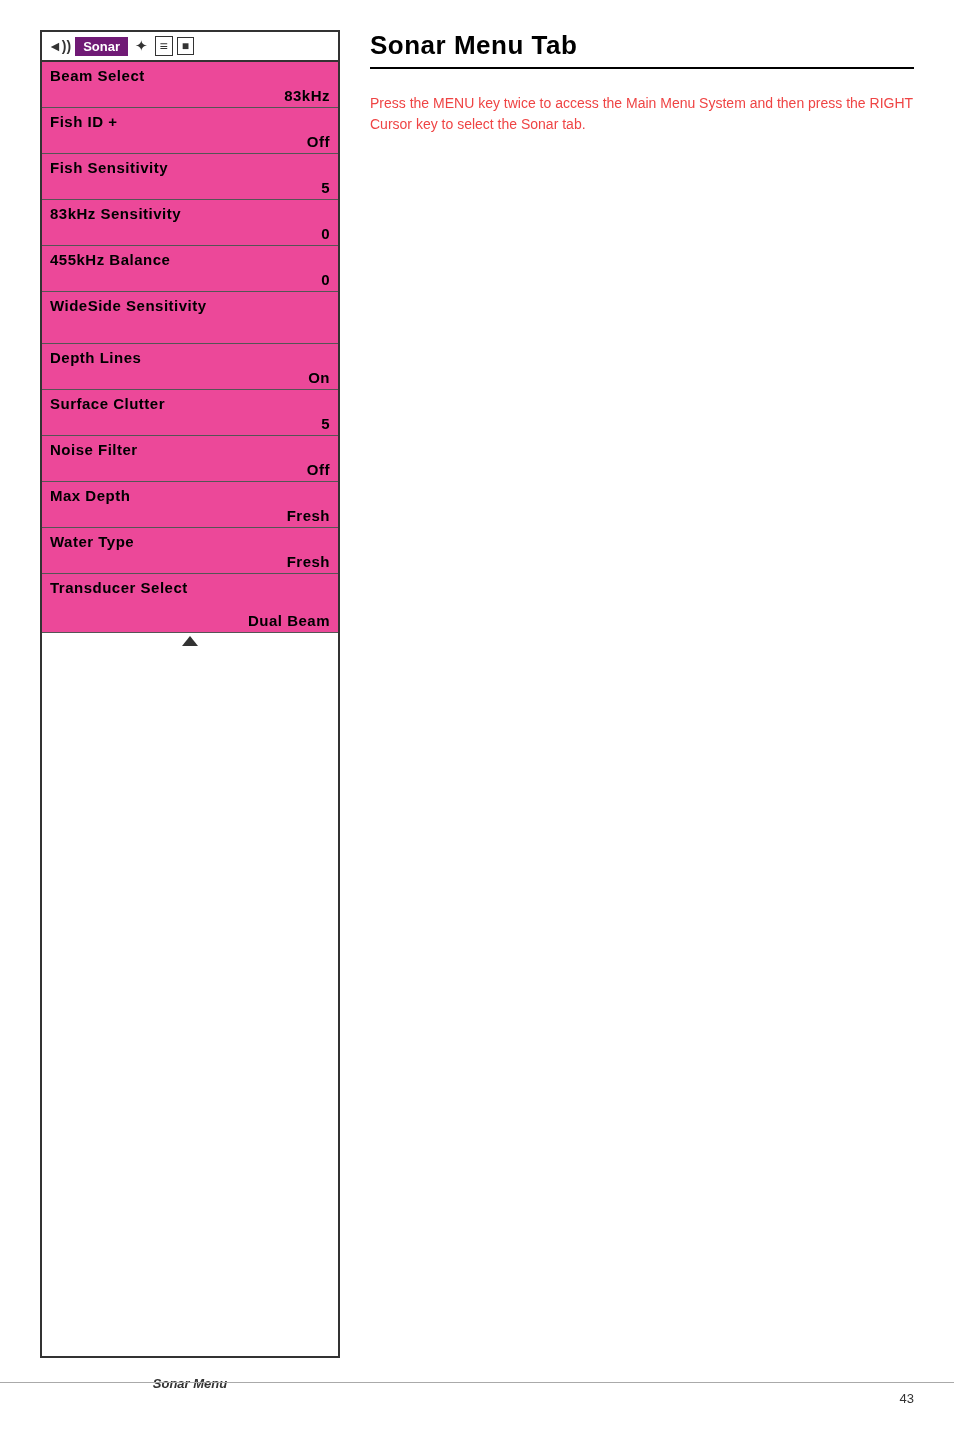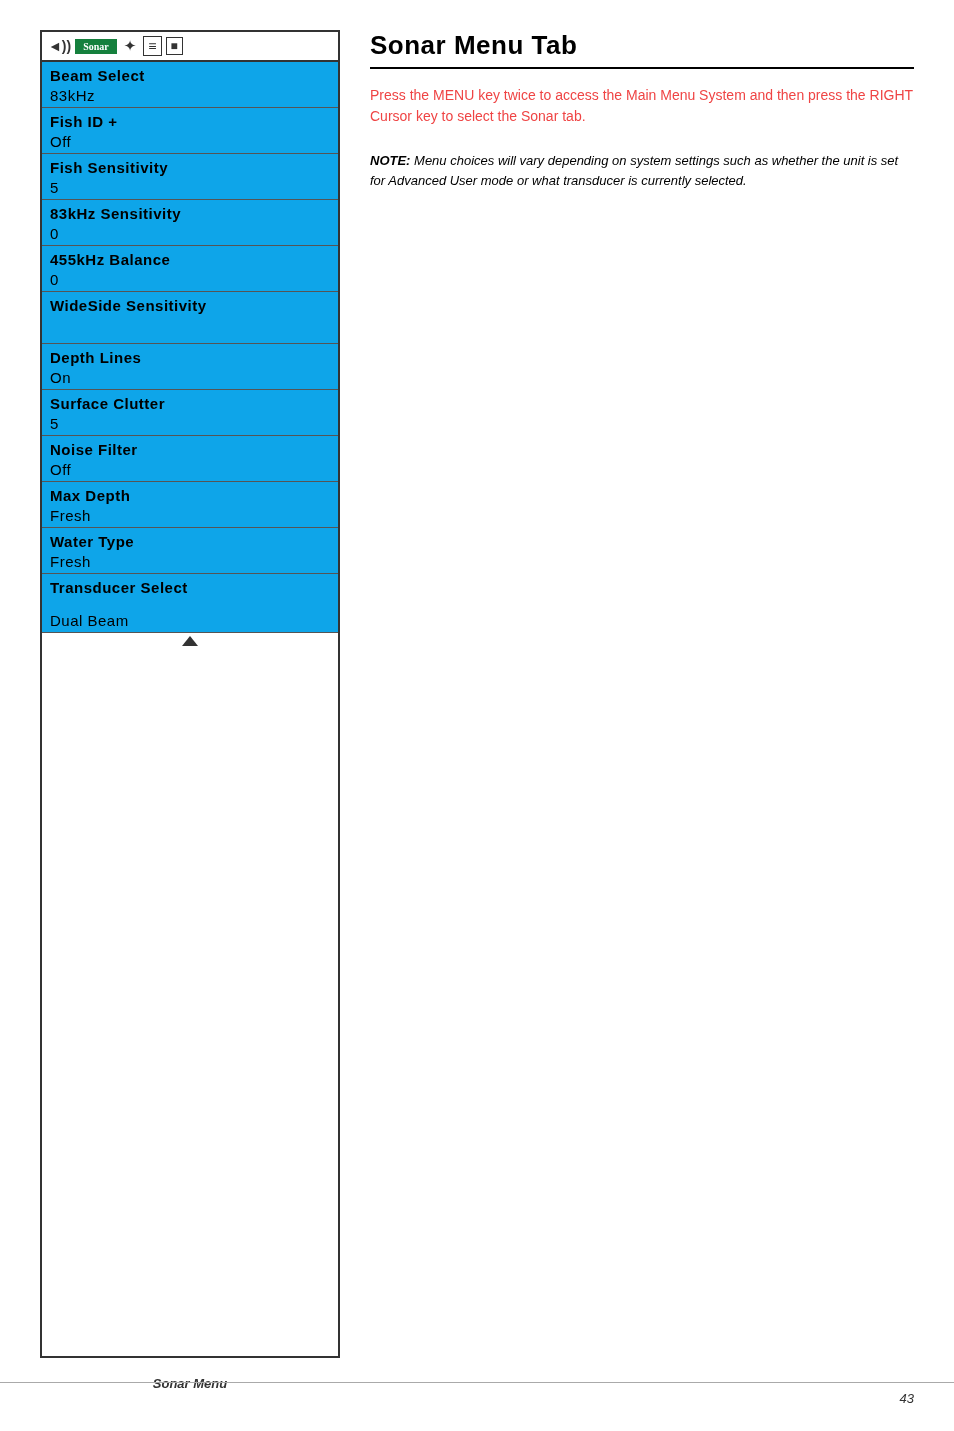--- a/index.html
+++ b/index.html
@@ -48,62 +48,63 @@
 
     .tab-icon {
       font-size: 14px;
       font-weight: bold;
       color: #333;
       display: flex;
       align-items: center;
     }
 
     .tab-active {
-      background: #15803d;
+      background: #701a75;
       color: #fff;
       padding: 2px 8px;
-      font-size: 10px;
-      font-weight: bold;
-      font-family: Liberation Serif, serif;
+      font-size: 13px;
+      font-weight: bold;
+      font-family: Liberation Sans, sans-serif;
     }
 
     .tab-icon-small {
       font-size: 12px;
       color: #333;
       border: 1px solid #333;
       padding: 1px 3px;
       display: inline-flex;
       align-items: center;
       justify-content: center;
     }
 
     
     .menu-item {
       border-bottom: 1px solid #555;
       padding: 5px 8px 3px 8px;
       min-height: 46px;
       display: flex;
       flex-direction: column;
       justify-content: space-between;
-      background: #0ea5e9;
+      background: #ec4899;
     }
 
     .menu-item-label {
       font-size: 15px;
       font-weight: bold;
       font-family: 'Arial Black', Arial, sans-serif;
       color: #000;
       letter-spacing: 0.5px;
     }
 
     .menu-item-value {
       font-size: 15px;
-      font-weight: normal;
+      font-weight: bold;
       font-family: 'Arial Black', Arial, sans-serif;
       color: #000;
+      text-align: right;
       letter-spacing: 0.5px;
     }
 
     .menu-item-last {
       border-bottom: none;
       gap: 16px;
     }
 
     .scroll-indicator {
       display: flex;
@@ -119,21 +120,21 @@
       padding: 0 0 0 30px;
     }
 
     .section-title {
       font-size: 26px;
       font-weight: bold;
       font-family: 'Arial Black', Arial, sans-serif;
       color: #000;
       border-bottom: 2px solid #000;
       padding-bottom: 6px;
-      margin-bottom: 16px;
+      margin-bottom: 24px;
       letter-spacing: 0.5px;
     }
 
     .description-text {
       font-size: 14px;
       color: #ef4444;
       line-height: 1.5;
       margin-bottom: 24px;
     }
 
@@ -163,21 +164,20 @@
     .page-footer {
       position: absolute;
       bottom: 25px;
       left: 0;
       right: 0;
       display: flex;
       justify-content: flex-end;
       padding: 0 40px;
       border-top: 1px solid #aaa;
       padding-top: 8px;
-      font-style: italic;
     }
 
     .page-number {
       font-size: 13px;
       color: #333;
     }
 
     
     .arrow-up {
       display: inline-block;
@@ -274,23 +274,20 @@
       <div class="scroll-indicator">
         <div class="arrow-up"></div>
       </div>
     </div>
 
     <div class="right-panel">
       <h1 class="section-title">Sonar Menu Tab</h1>
 
       <p class="description-text">Press the MENU key twice to access the Main Menu System and then press the RIGHT Cursor key to select the Sonar tab.</p>
 
-      <p class="note-text">
-        <span class="note-label">NOTE:</span><span> Menu choices will vary depending on system settings such as whether the unit is set for Advanced User mode or what transducer is currently selected.</span>
-      </p>
     </div>
   </div>
 
   <div style="width: 300px; margin-top: 8px;">
     <p class="caption">Sonar Menu</p>
   </div>
 </div>
 
 <div class="page-footer">
   <span class="page-number">43</span>

